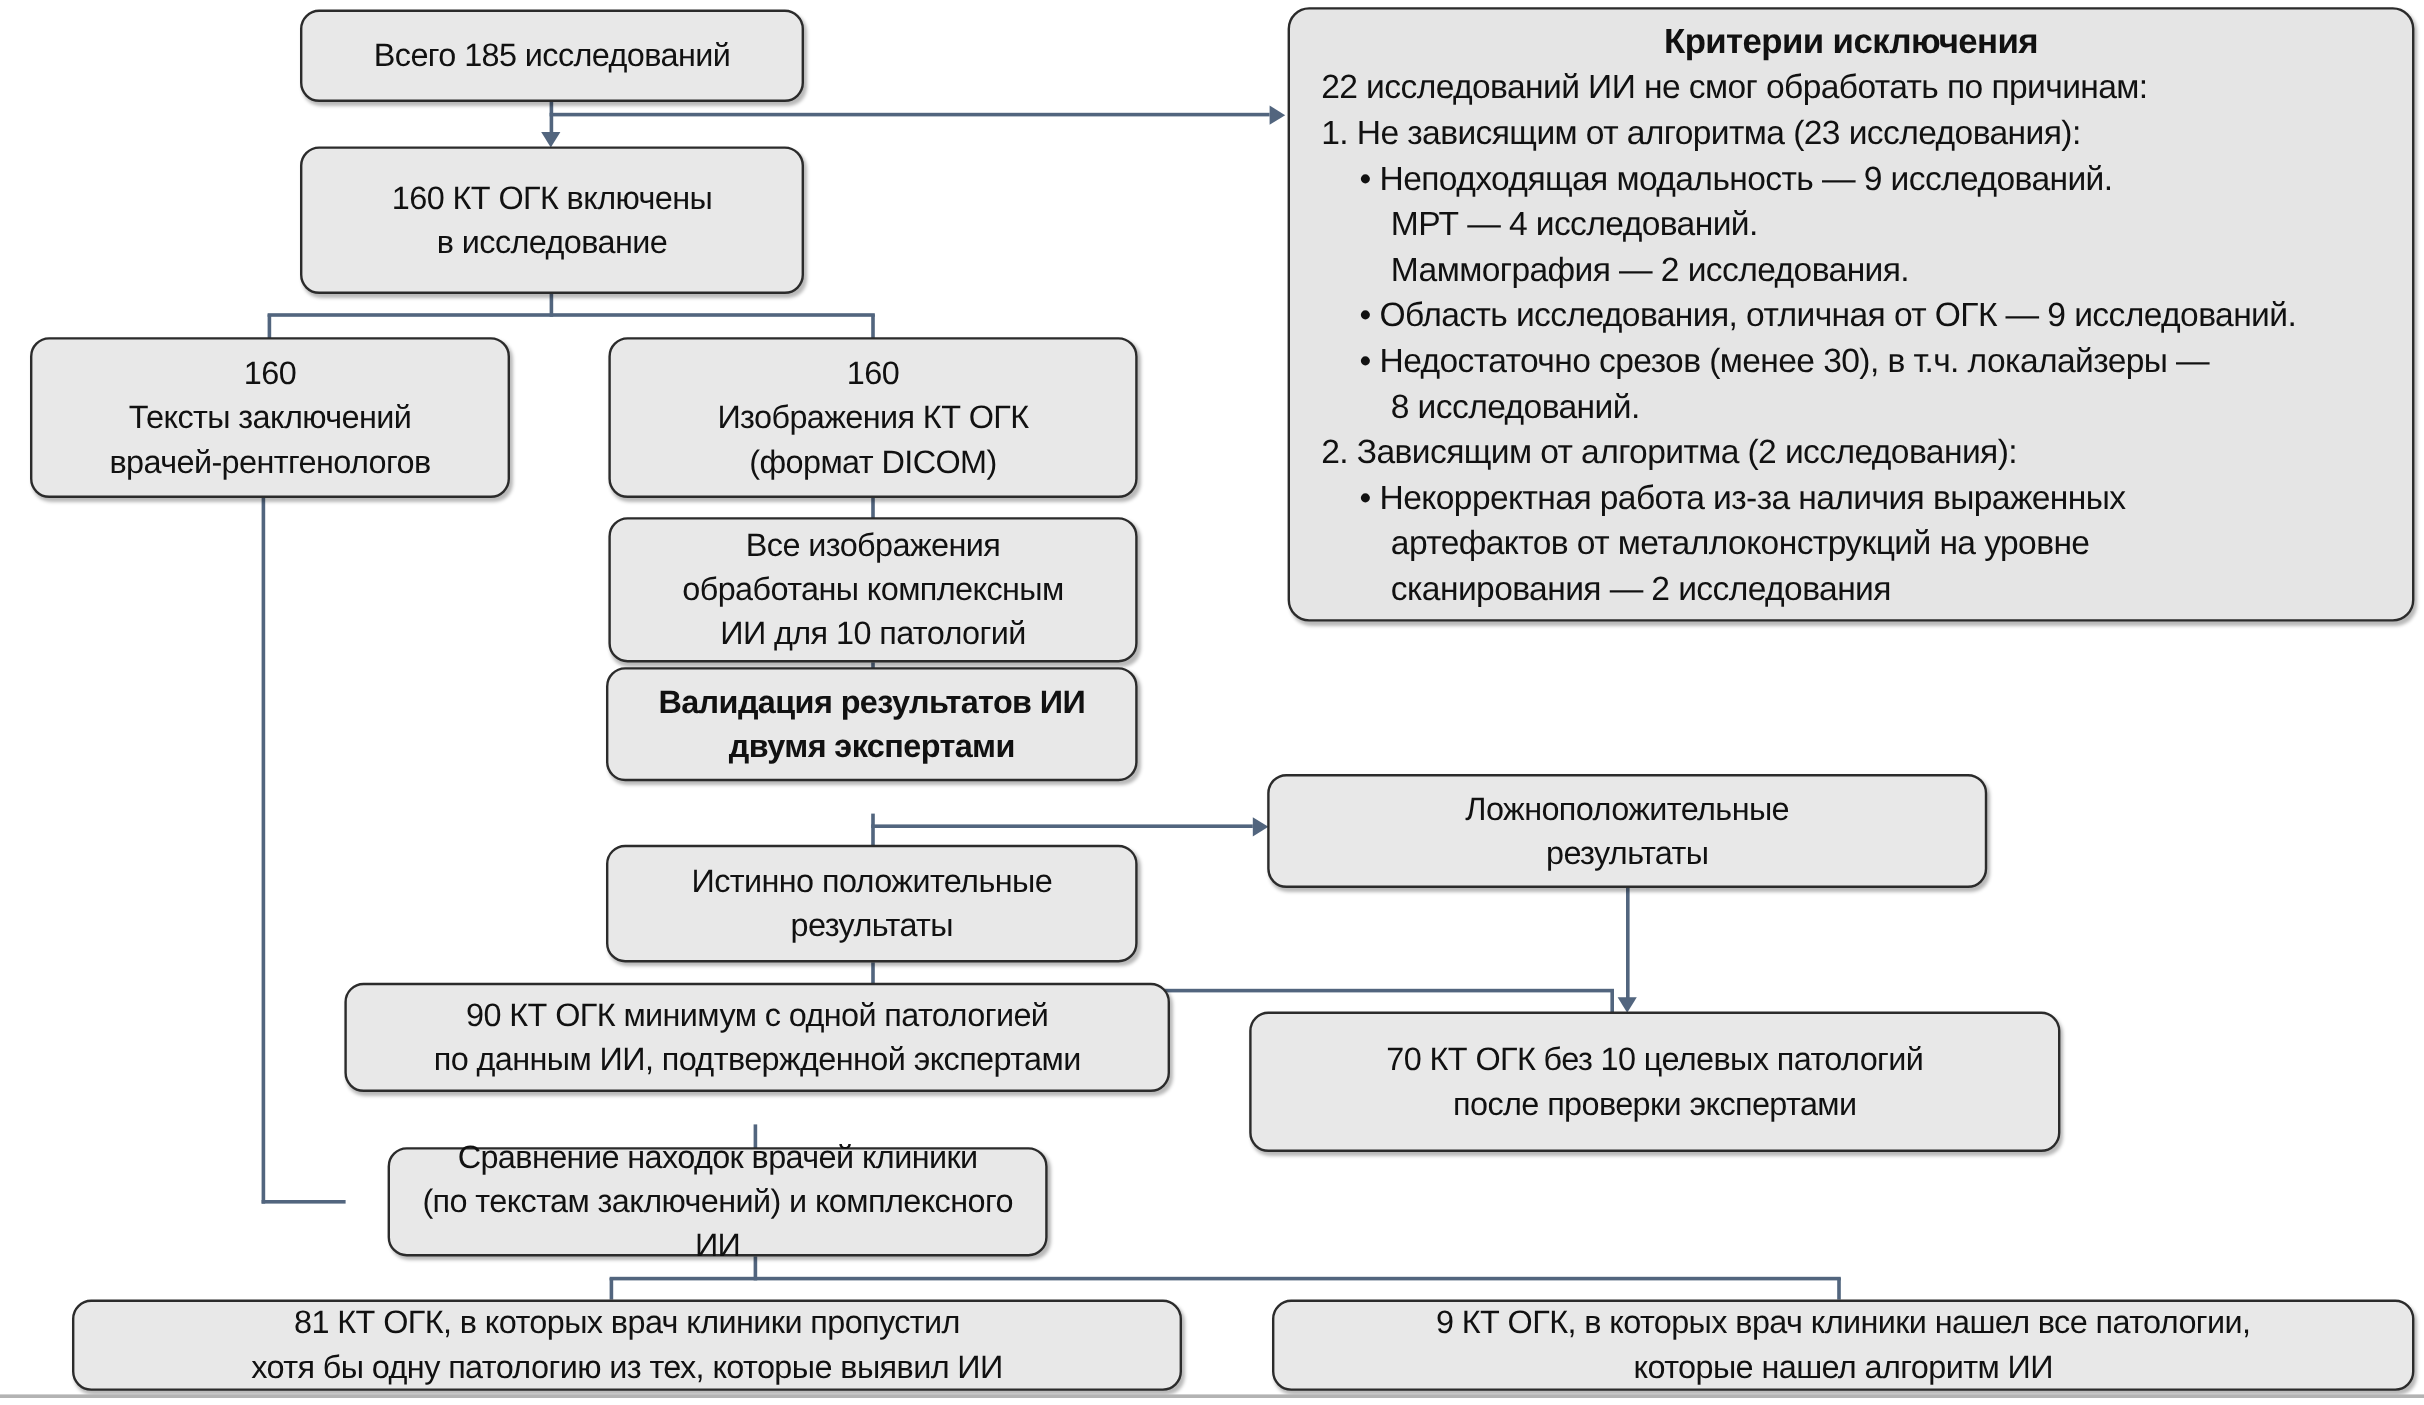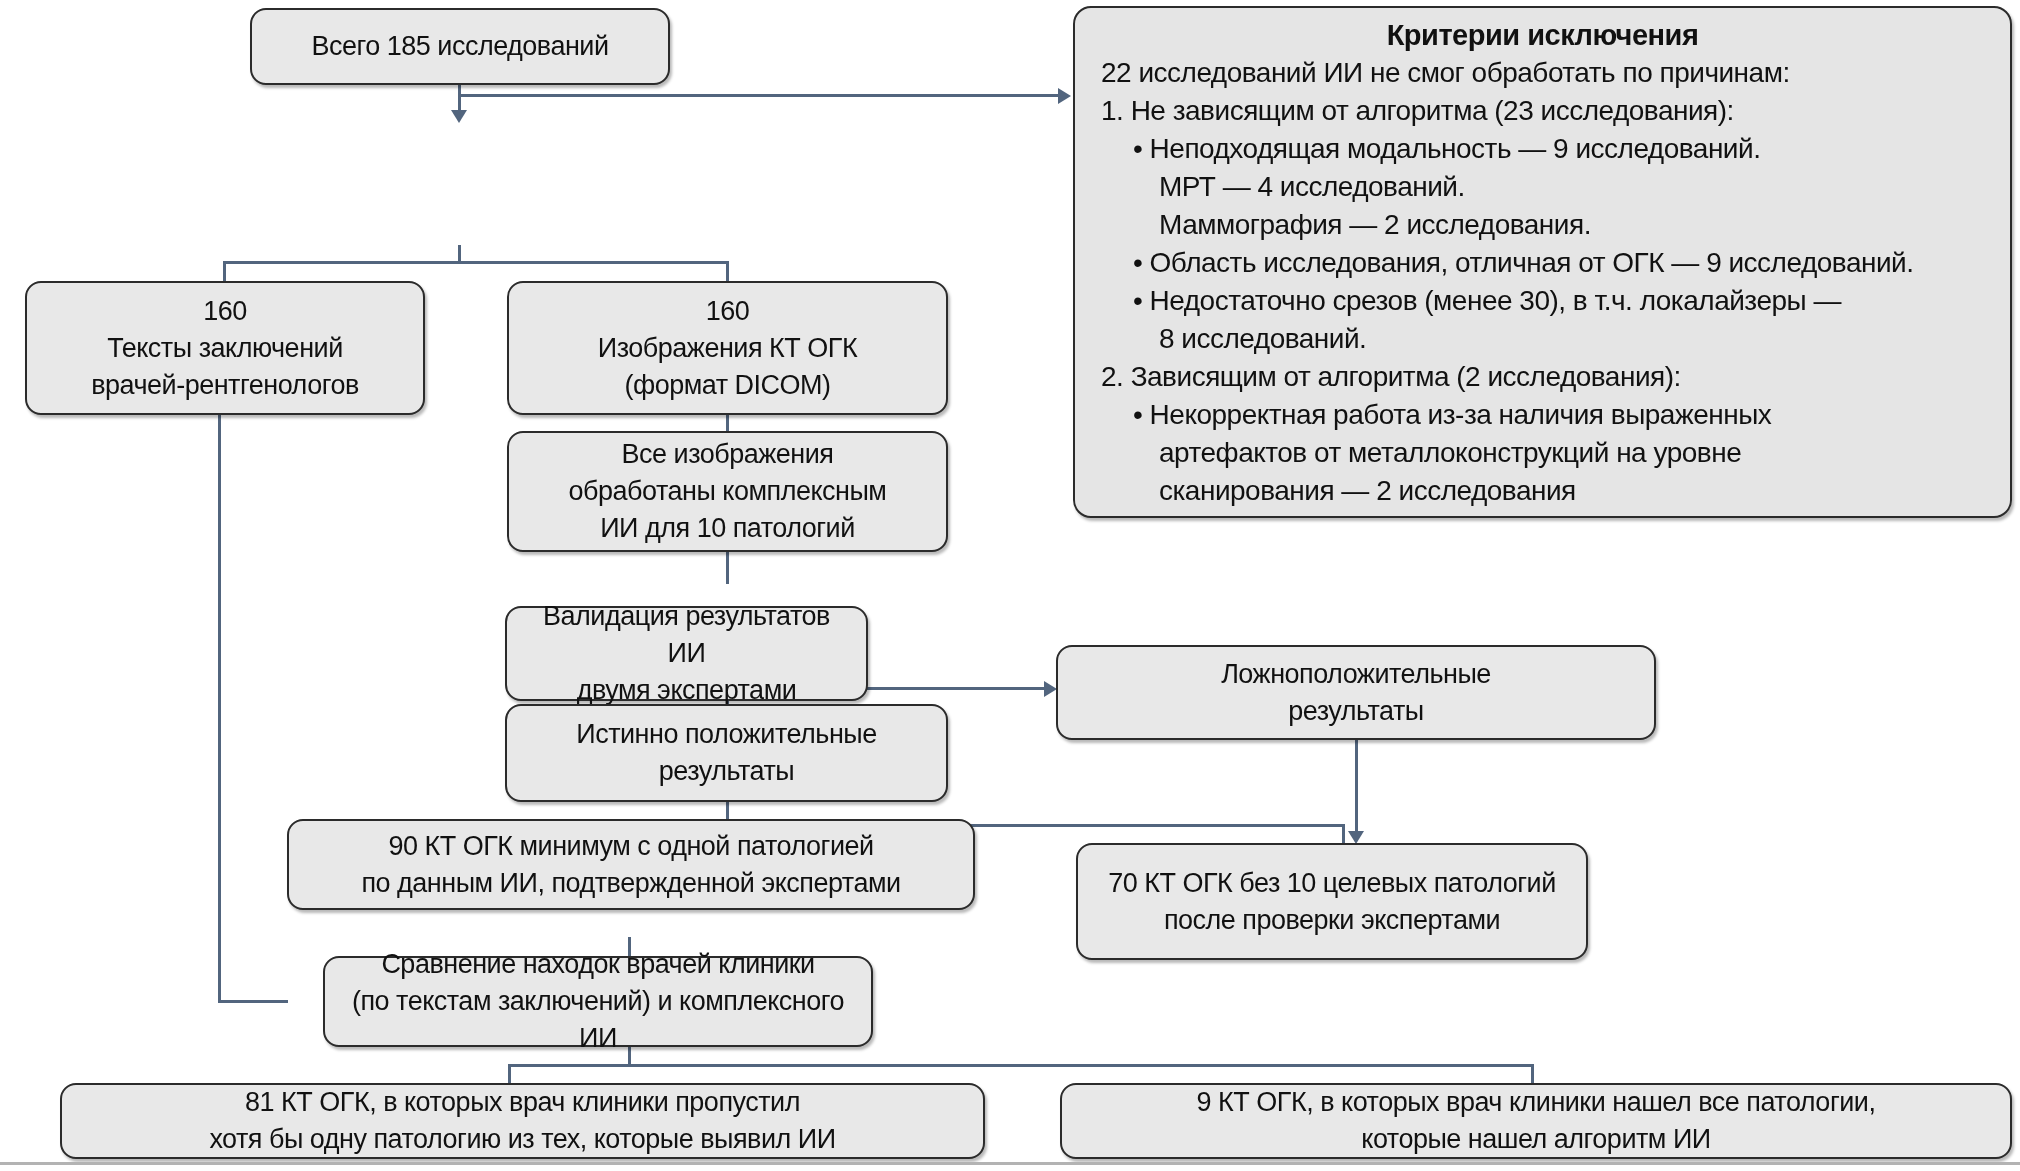--- a/index.html
+++ b/index.html
@@ -69,46 +69,48 @@
   <div class="vline" style="left:218px;top:415px;height:588px;"></div>
   <div class="hline" style="left:218px;top:1000px;width:70px;"></div>
 
   <div class="vline" style="left:628px;top:1047px;height:20px;"></div>
   <div class="hline" style="left:508px;top:1064px;width:1026px;"></div>
   <div class="vline" style="left:508px;top:1065px;height:18px;"></div>
   <div class="vline" style="left:1531px;top:1065px;height:18px;"></div>
 
   <div class="fbox" style="left:250px;top:8px;width:420px;height:77px;">Всего 185 исследований</div>
 
+  <div class="fbox" style="left:250px;top:122px;width:420px;height:123px;">160 КТ ОГК включены
+в исследование</div>
 
   <div class="fbox" style="left:25px;top:281px;width:400px;height:134px;">160
 Тексты заключений
 врачей-рентгенологов</div>
 
   <div class="fbox" style="left:507px;top:281px;width:441px;height:134px;">160
 Изображения КТ ОГК
 (формат DICOM)</div>
 
   <div class="fbox" style="left:507px;top:431px;width:441px;height:121px;">Все изображения
 обработаны комплексным
 ИИ для 10 патологий</div>
 
-  <div class="fbox" style="left:505px;top:606px;width:363px;height:95px;">Валидация результатов ИИ
+  <div class="fbox" style="left:505px;top:556px;width:443px;height:95px;font-weight:bold;">Валидация результатов ИИ
 двумя экспертами</div>
 
   <div class="fbox" style="left:505px;top:704px;width:443px;height:98px;">Истинно положительные
 результаты</div>
 
   <div class="fbox" style="left:1056px;top:645px;width:600px;height:95px;">Ложноположительные
 результаты</div>
 
   <div class="fbox" style="left:287px;top:819px;width:688px;height:91px;">90 КТ ОГК минимум с одной патологией
 по данным ИИ, подтвержденной экспертами</div>
 
-  <div class="fbox" style="left:1076px;top:843px;width:512px;height:117px;">70 КТ ОГК без 10 целевых патологий
+  <div class="fbox" style="left:1041px;top:843px;width:676px;height:117px;">70 КТ ОГК без 10 целевых патологий
 после проверки экспертами</div>
 
   <div class="fbox" style="left:287px;top:956px;width:550px;height:91px;margin-left:36px;">Сравнение находок врачей клиники
 (по текстам заключений) и комплексного ИИ</div>
 
   <div class="fbox" style="left:60px;top:1083px;width:925px;height:76px;">81 КТ ОГК, в которых врач клиники пропустил
 хотя бы одну патологию из тех, которые выявил ИИ</div>
 
   <div class="fbox" style="left:1060px;top:1083px;width:952px;height:76px;">9 КТ ОГК, в которых врач клиники нашел все патологии,
 которые нашел алгоритм ИИ</div>

